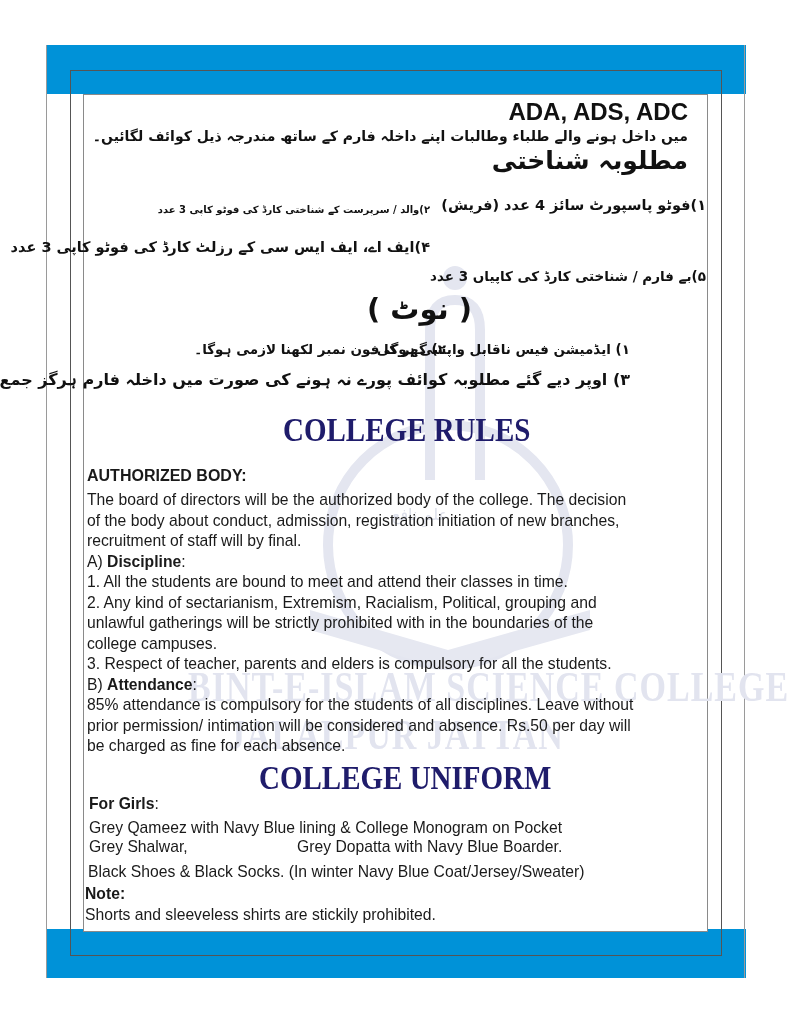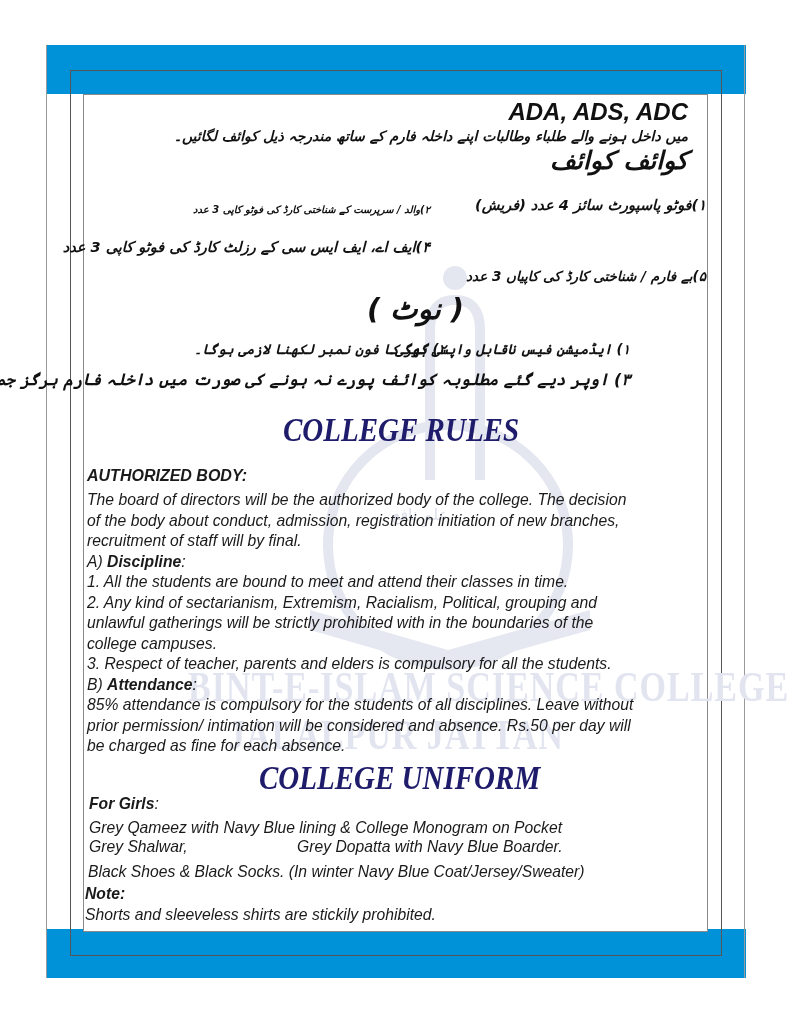--- a/index.html
+++ b/index.html
@@ -8,21 +8,21 @@
   .band { position:absolute; left:46px; width:700px; height:49px; background:#0092d8; }
   .band.top { top:45px; }
   .band.bottom { top:929px; }
   .frame-outer { position:absolute; left:46px; top:45px; width:699px; height:933px; border-left:1px solid #9a9a9a; border-right:1px solid #9a9a9a; box-sizing:border-box; }
   .frame-mid { position:absolute; left:70px; top:70px; width:652px; height:886px; border:1px solid #555; box-sizing:border-box; }
   .frame-inner { position:absolute; left:83px; top:94px; width:625px; height:838px; border:1px solid #8a8a8a; box-sizing:border-box; background:#fff; }
 
   .watermark { position:absolute; pointer-events:none;padding-left:40px; }
   .wm-text { position:absolute; font-family:"Liberation Serif", serif; color:#e2e4ef; font-weight:bold; letter-spacing:1px; white-space:nowrap; transform:scaleY(1.25); }
 
-  .content { position:absolute; left:83px; top:94px; width:625px; height:622px;font-style:italic; }
+  .content { position:absolute; left:83px; top:94px; width:625px; height:622px; }
 
   .urdu { direction:rtl; font-family:"DejaVu Sans", sans-serif; font-weight:bold; color:#111; position:absolute; white-space:nowrap; }
 
   .heading-blue { position:absolute; font-family:"Liberation Serif", serif; font-weight:bold; color:#1f1c6b; white-space:nowrap; transform:scaleY(1.15); }
 
   .en { position:absolute; left:4px; font-size:16.2px; line-height:20.5px; color:#1a1a1a; white-space:nowrap; transform:scaleX(0.97); transform-origin:left; }
   .en b { font-weight:bold; }
   .en-bold-head { position:absolute; left:4px; font-size:16px; font-weight:bold; color:#1a1a1a; white-space:nowrap; }
 </style>
 </head>
@@ -45,21 +45,21 @@
     <text x="420" y="520" fill="#dcdfea" font-size="16" font-family="DejaVu Sans, sans-serif" text-anchor="middle">علمِ نافع</text>
   </svg>
   <div class="wm-text" style="left:188px;top:668px;font-size:34px;">BINT-E-ISLAM SCIENCE COLLEGE</div>
   <div class="wm-text" style="left:228px;top:716px;font-size:34px;">JALALPUR JATTAN</div>
 </div>
 
 <div class="content">
 
   <div style="position:absolute;right:20px;top:4px;font-size:24px;font-weight:bold;color:#111;">ADA, ADS, ADC</div>
   <div class="urdu" style="right:20px;top:34px;font-size:14px;">میں داخل ہونے والے طلباء وطالبات اپنے داخلہ فارم کے ساتھ مندرجہ ذیل کوائف لگائیں۔</div>
-  <div class="urdu" style="right:20px;top:52px;font-size:25px;">کوائف کوائف</div>
+  <div class="urdu" style="right:20px;top:52px;font-size:25px;">مطلوبہ شناختی</div>
 
   <div class="urdu" style="right:2px;top:103px;font-size:14.5px;">
     <span>۱)</span><span>فوٹو پاسپورٹ سائز 4 عدد (فریش)</span>
   </div>
   <div class="urdu" style="right:278px;top:110px;font-size:10px;">
     <span>۲)</span><span>والد / سرپرست کے شناختی کارڈ کی فوٹو کاپی 3 عدد</span>
   </div>
   <div class="urdu" style="right:278px;top:145px;font-size:14.5px;">
     <span>۴)</span><span>ایف اے، ایف ایس سی کے رزلٹ کارڈ کی فوٹو کاپی 3 عدد</span>
   </div>

